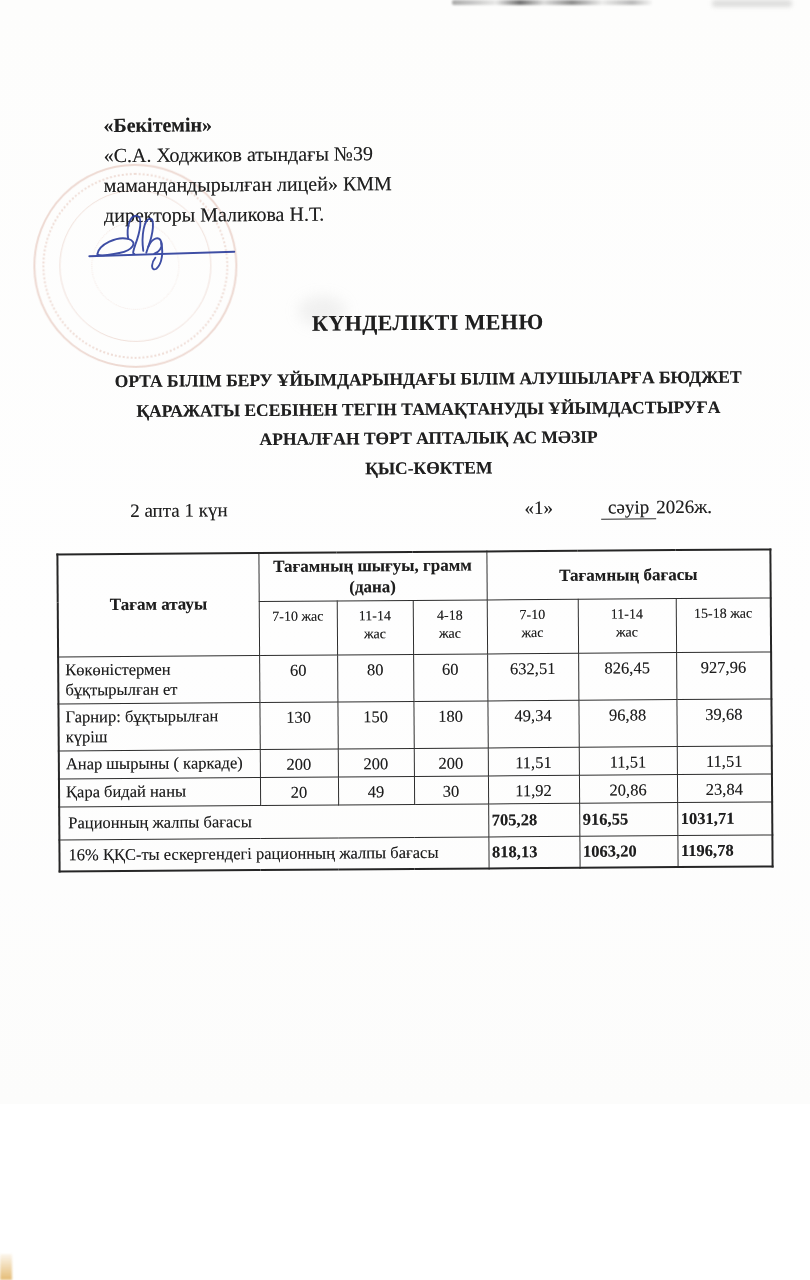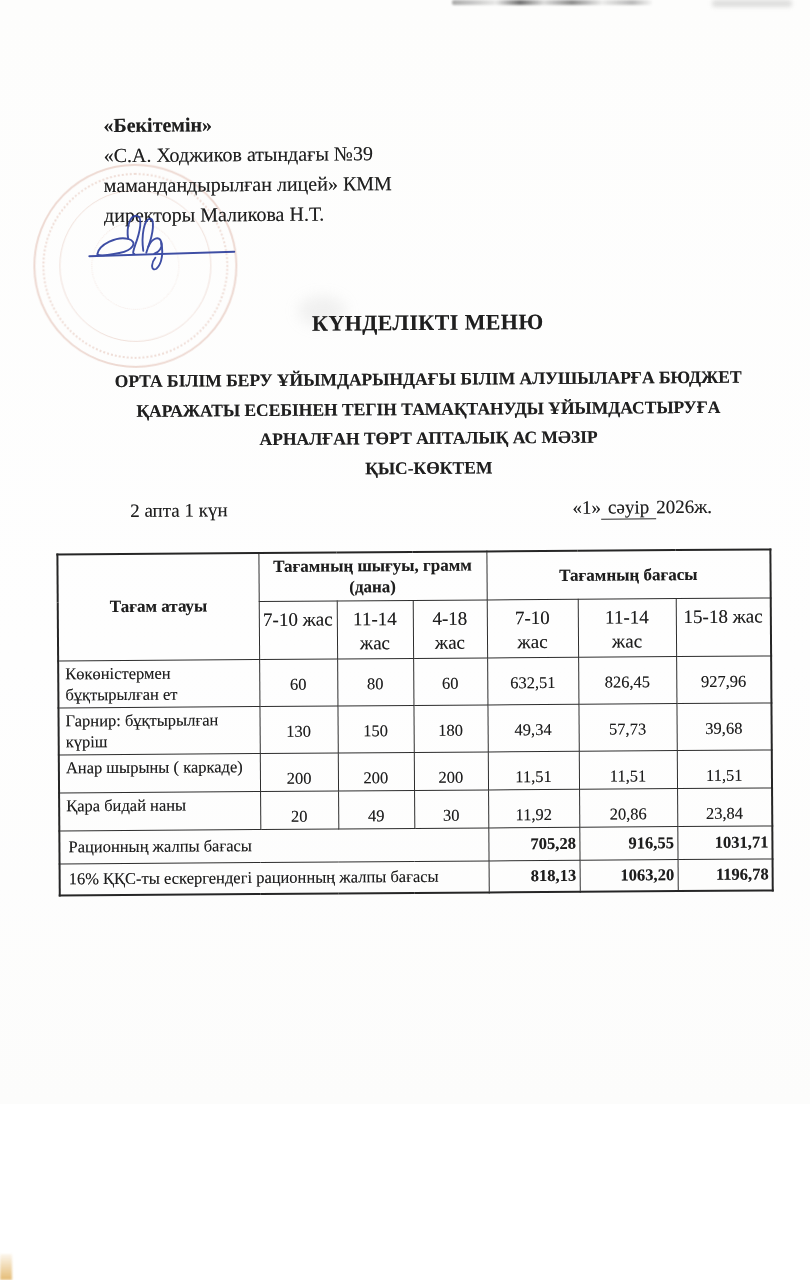--- a/index.html
+++ b/index.html
@@ -67,21 +67,21 @@
   
   .centered { position: absolute; left: 55px; width: 750px; text-align: center; }
   .title { top: 310px; font-size: 22px; font-weight: bold; letter-spacing: 0.4px; }
   .subtitle { top: 365px; font-size: 17.5px; font-weight: bold; line-height: 29.5px; }
   
   .schedule-row {
     position: absolute; left: 131px; right: 97px; top: 498px;
     display: flex; justify-content: space-between; font-size: 19px;
   }
   .date-part { white-space: nowrap; }
-  .u-month { border-bottom: 1.7px solid #2a2a2a; padding: 0 7px 1px 7px; }
+  .u-month { border-bottom: 1.7px solid #2a2a2a; padding: 0 7px 1px 7px; margin-left: 48px; }
   
   .menu-table {
     position: absolute; left: 57px; top: 551px; width: 713px;
     border-collapse: collapse; table-layout: fixed;
     font-size: 17px; color: #1e1e1e;
   }
   .menu-table th, .menu-table td {
     border: 1.6px solid #2e2e2e; padding: 2px 3px; overflow: hidden;
   }
   .menu-table { border: 2.2px solid #262626; }
@@ -89,27 +89,27 @@
   .rh-g2 { height: 54px; }
   .rh-b1 { height: 44px; }
   .rh-b2 { height: 42px; }
   .rh-s  { height: 24px; }
   .rh-t1 { height: 33px; }
   .rh-t2 { height: 31px; }
   th.group { font-weight: bold; text-align: center; vertical-align: middle; line-height: 1.25; }
   th.dish-head { font-weight: bold; text-align: center; vertical-align: middle; }
   td.age {
     text-align: center; vertical-align: top; padding-top: 6px;
-    font-size: 19px; line-height: 1.3; white-space: pre-line; font-weight: normal;
+    font-size: 14px; line-height: 1.3; white-space: pre-line; font-weight: normal;
   }
   td.dish { text-align: left; vertical-align: top; padding: 3px 4px 2px 6px; font-size: 16.5px; line-height: 1.25; }
-  td.num { text-align: center; vertical-align: top; padding-top: 15px; font-size: 16.5px; margin-top: 40px; }
+  td.num { text-align: center; vertical-align: top; padding-top: 5px; font-size: 16.5px; margin-top: 40px; }
   tr.total td { vertical-align: middle; }
   td.total-label { text-align: left; padding-left: 8px; font-size: 16.5px; }
-  td.total-num { text-align: right; font-weight: bold; font-size: 16.5px; }
+  td.total-num { text-align: left; font-weight: bold; font-size: 16.5px; }
 </style>
 </head>
 <body>
 
 <div class="page">
 
   <div class="artifact-top-center"></div>
   <div class="artifact-top-right"></div>
   <div class="artifact-bottom-left"></div>
   <div class="paper-smudge"></div>
@@ -192,21 +192,21 @@
           <td class="num">632,51</td>
           <td class="num">826,45</td>
           <td class="num">927,96</td>
         </tr>
         <tr class="rh-b2">
           <td class="dish">Гарнир: бұқтырылған күріш</td>
           <td class="num">130</td>
           <td class="num">150</td>
           <td class="num">180</td>
           <td class="num">49,34</td>
-          <td class="num">57,73</td>
+          <td class="num">96,88</td>
           <td class="num">39,68</td>
         </tr>
         <tr class="rh-s">
           <td class="dish">Анар шырыны ( каркаде)</td>
           <td class="num">200</td>
           <td class="num">200</td>
           <td class="num">200</td>
           <td class="num">11,51</td>
           <td class="num">11,51</td>
           <td class="num">11,51</td>

